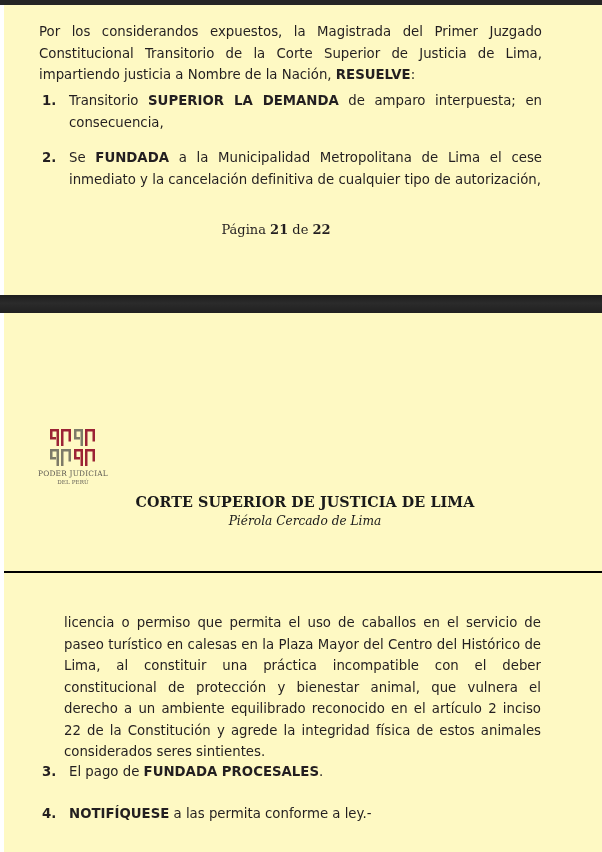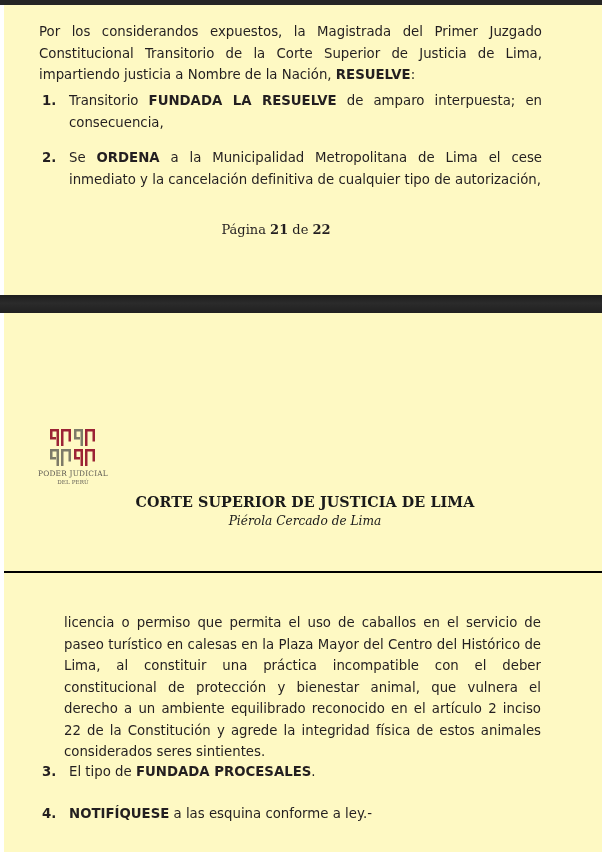--- a/index.html
+++ b/index.html
@@ -202,22 +202,22 @@
 </head>
 <body>
 
 <div class="band band-top"></div>
 
 <div class="scan page-a">
 
   <p class="body-text para-a"><span>Por los considerandos expuestos, la Magistrada del Primer Juzgado Constitucional Transitorio de la Corte Superior de Justicia de Lima, impartiendo justicia a Nombre de la Nación, </span><b>RESUELVE</b><span>:</span></p>
 
   <ol class="items items-a body-text">
-    <li><span class="num">1.</span><span>Transitorio </span><b>FUNDADA LA RESUELVE</b><span> de amparo interpuesta; en consecuencia,</span></li>
-    <li><span class="num">2.</span><span>Se </span><b>ORDENA</b><span> a la Municipalidad Metropolitana de Lima el cese inmediato y la cancelación definitiva de cualquier tipo de autorización,</span></li>
+    <li><span class="num">1.</span><span>Transitorio </span><b>SUPERIOR LA DEMANDA</b><span> de amparo interpuesta; en consecuencia,</span></li>
+    <li><span class="num">2.</span><span>Se </span><b>FUNDADA</b><span> a la Municipalidad Metropolitana de Lima el cese inmediato y la cancelación definitiva de cualquier tipo de autorización,</span></li>
   </ol>
 
   <div class="page-num"><span>Página </span><b>21</b><span> de </span><b>22</b></div>
 </div>
 
 <div class="band band-mid"></div>
 
 <div class="scan page-b">
 
   <div class="letterhead">
@@ -257,16 +257,16 @@
       <div class="court-addr"><span class="addr-l2">Piérola Cercado de Lima</span>
       </div>
     </div>
 
     <div class="rule"></div>
   </div>
 
   <p class="body-text para-b">licencia o permiso que permita el uso de caballos en el servicio de paseo turístico en calesas en la Plaza Mayor del Centro del Histórico de Lima, al constituir una práctica incompatible con el deber constitucional de protección y bienestar animal, que vulnera el derecho a un ambiente equilibrado reconocido en el artículo 2 inciso 22 de la Constitución y agrede la integridad física de estos animales considerados seres sintientes.</p>
 
   <ol class="items items-b body-text">
-    <li><span class="num">3.</span><span>El tipo de </span><b>FUNDADA PROCESALES</b><span>.</span></li>
-    <li><span class="num">4.</span><span></span><b>NOTIFÍQUESE</b><span> a las esquina conforme a ley.-</span></li>
+    <li><span class="num">3.</span><span>El pago de </span><b>FUNDADA PROCESALES</b><span>.</span></li>
+    <li><span class="num">4.</span><span></span><b>NOTIFÍQUESE</b><span> a las permita conforme a ley.-</span></li>
   </ol>
 </div>
 
 </body></html>

